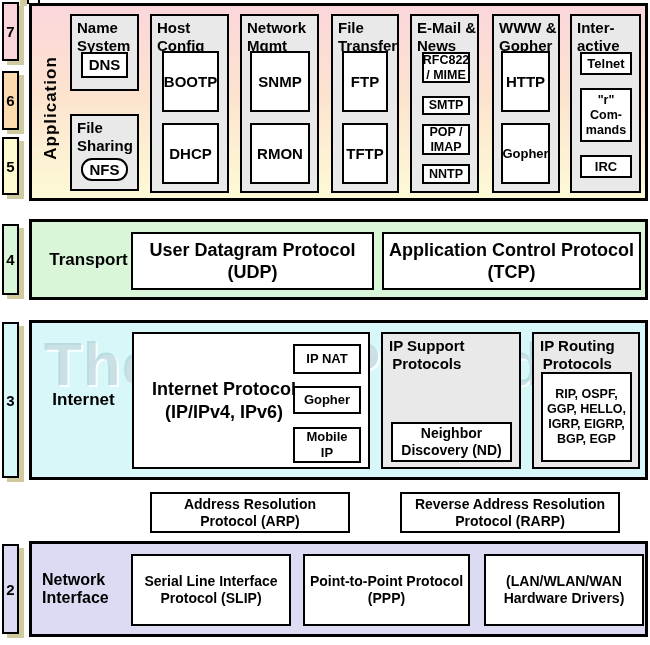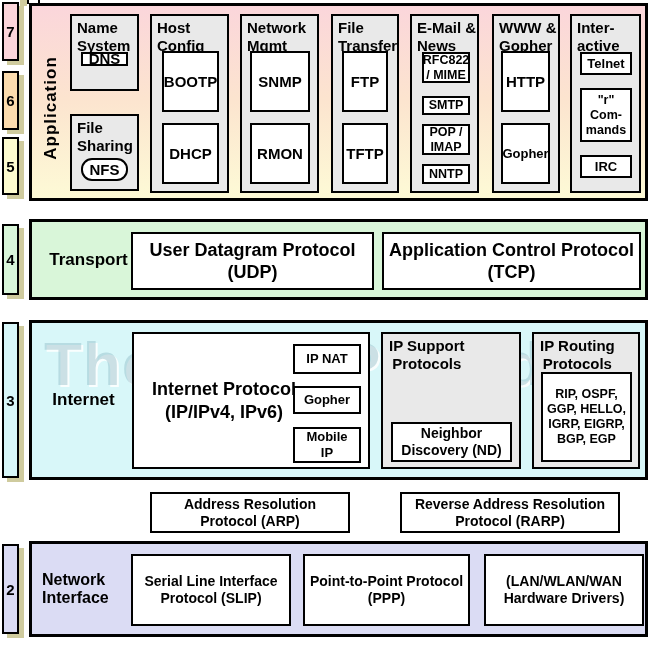--- a/index.html
+++ b/index.html
@@ -68,21 +68,21 @@
 
   <div class="abs layer app-bg" style="left:29px;top:3px;width:619px;height:198px;">
 
     <div class="abs rot cen lyr-label" style="left:-61px;top:89px;width:160px;height:26px;">
       <span class="txt">Application</span>
     </div>
 
     <div class="abs grp" style="left:38px;top:8px;width:69px;height:77px;">
       <div class="grp-title">Name
 System</div>
-      <div class="abs pbox cen f15" style="left:9px;top:36px;width:47px;height:14px;">
+      <div class="abs pbox cen f15" style="left:9px;top:36px;width:47px;height:26px;">
         <span class="txt">DNS</span>
       </div>
     </div>
 
     <div class="abs grp" style="left:38px;top:108px;width:69px;height:77px;">
       <div class="grp-title">File
 Sharing</div>
       <div class="abs pbox cen f15" style="left:9px;top:42px;width:47px;height:23px;border-radius:11px;">
         <span class="txt">NFS</span>
       </div>

